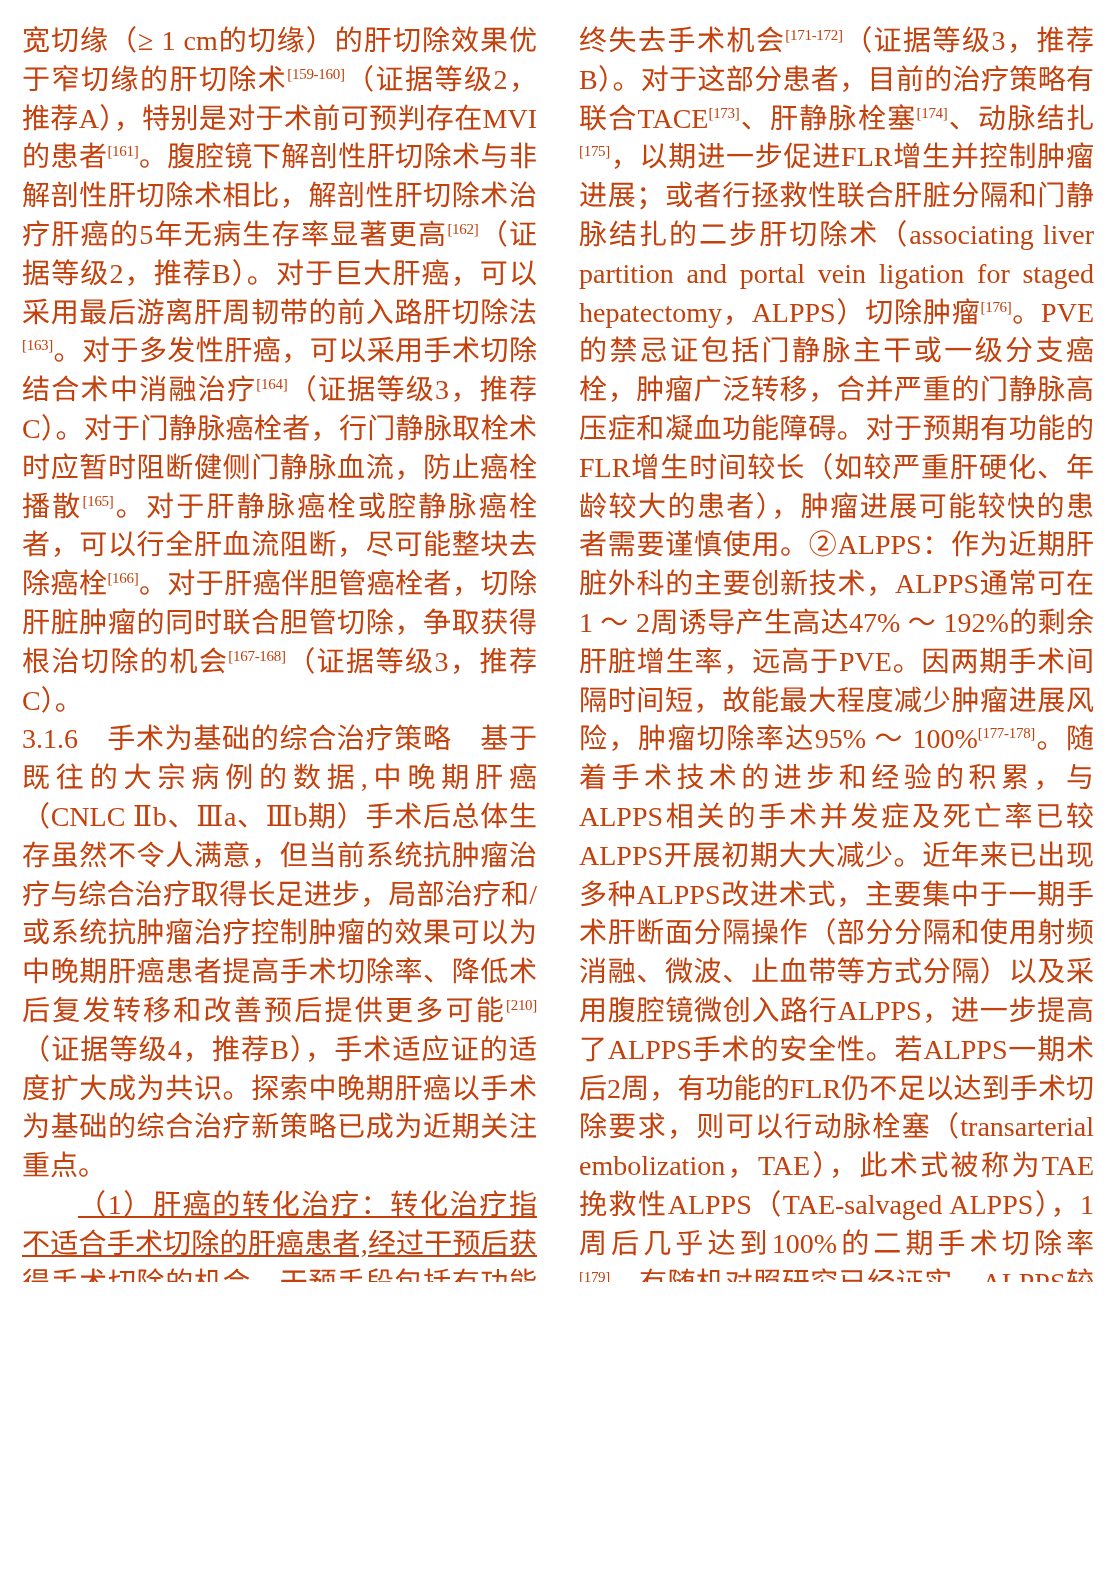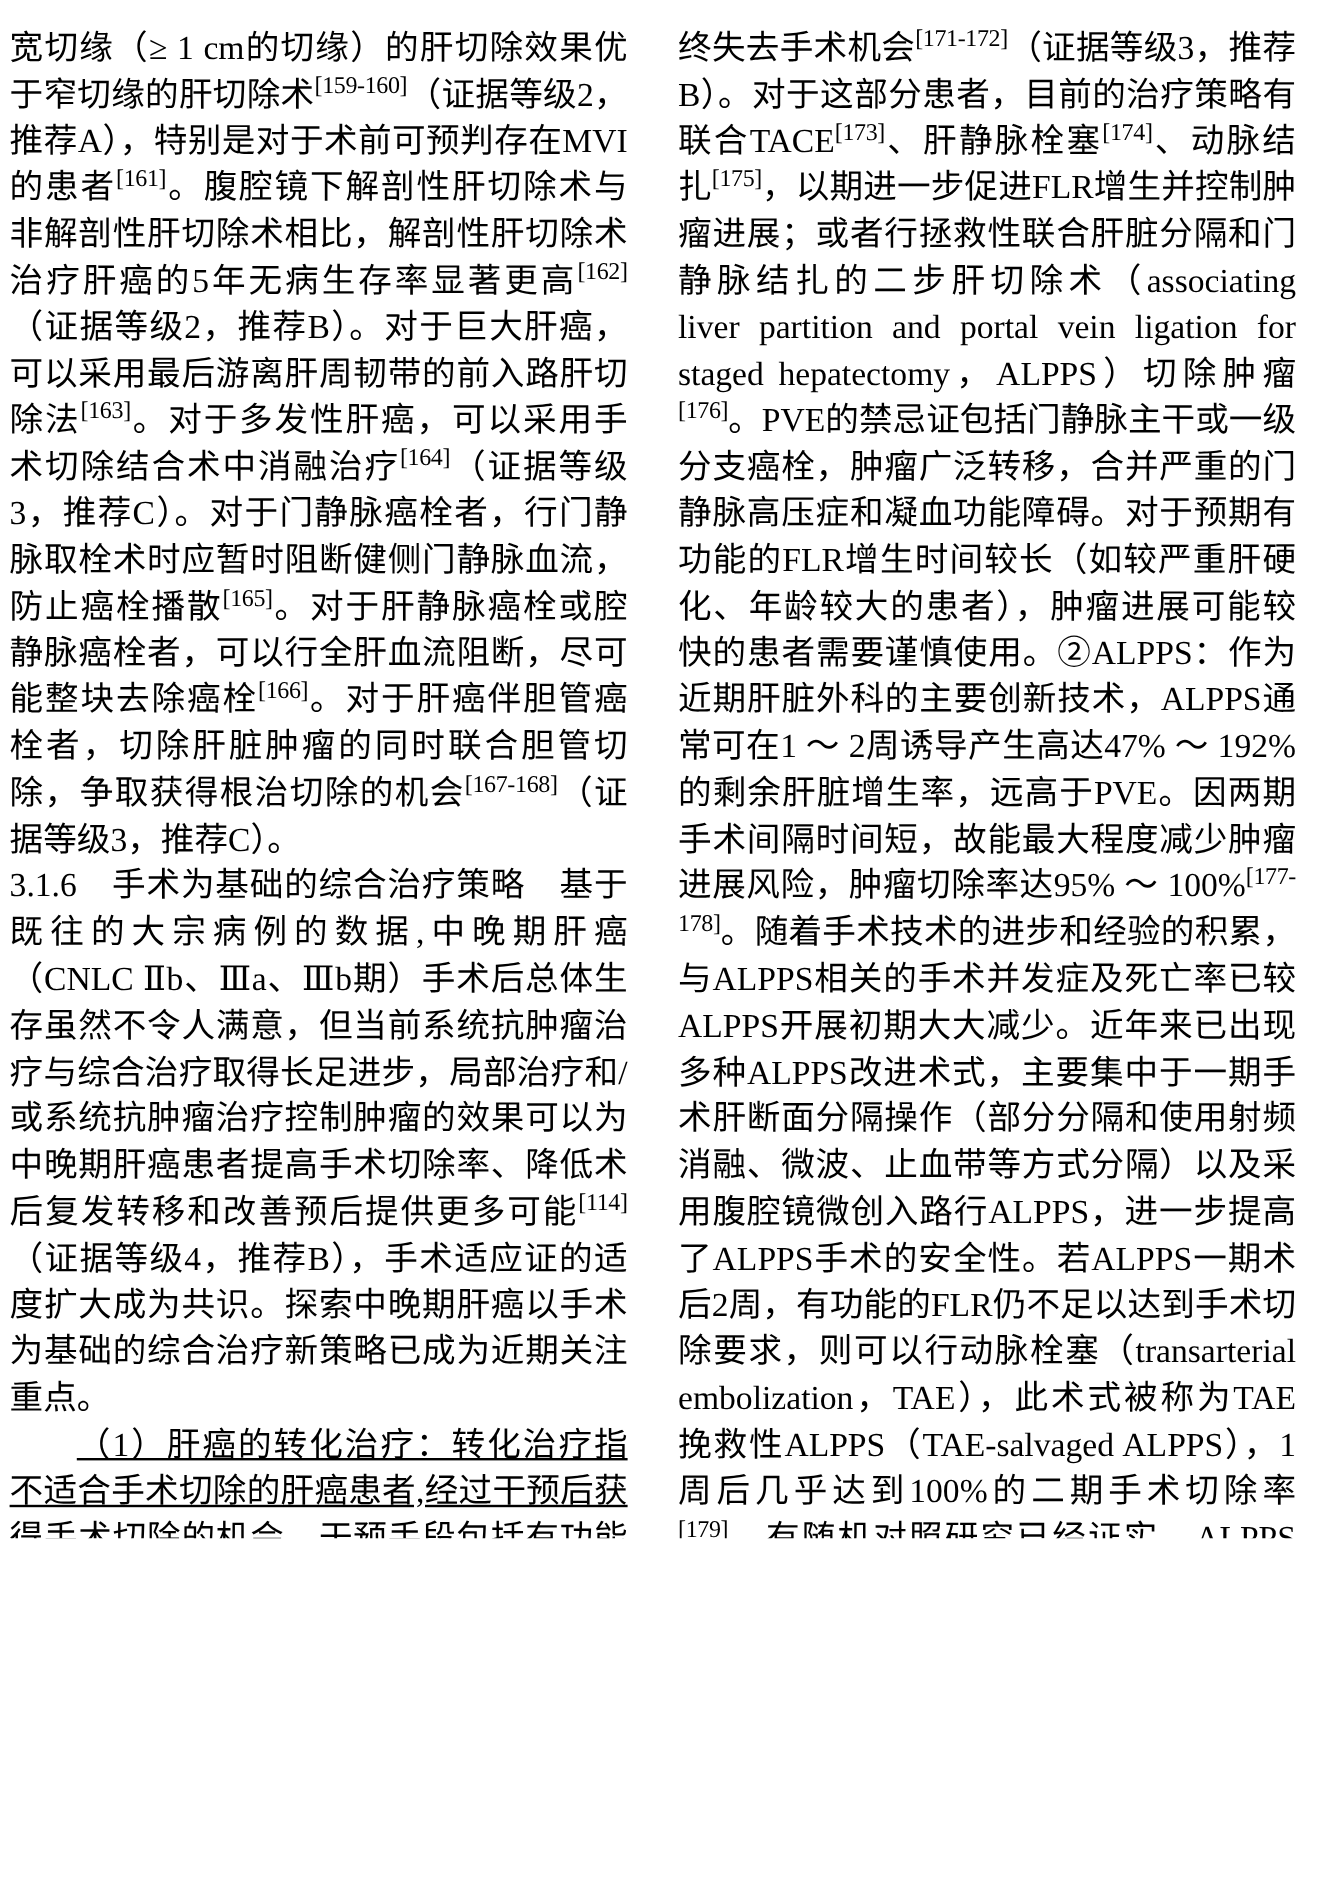--- a/index.html
+++ b/index.html
@@ -6,56 +6,56 @@
     margin: 0;
     padding: 0;
     background: #ffffff;
   }
   .page {
     position: relative;
     width: 1108px;
     height: 1282px;
     background: #ffffff;
     box-sizing: border-box;
-    padding: 22px 18px 0 8px;
+    padding: 22px 18px 0 22px;
     display: flex;
     gap: 42px;
     overflow: hidden;
-    color: #000000;
+    color: #c2410c;
     font-family: "Liberation Serif", "DejaVu Serif", serif;
   }
   .col {
     width: 515px;
     flex: 0 0 515px;
   }
   .col p {
     margin: 0;
     font-size: 28px;
     line-height: 38.8px;
     text-align: justify;
     text-justify: inter-ideograph;
     word-break: break-word;
   }
   .col p.indent {
     text-indent: 2em;
     text-decoration: underline;
   }
   .col sup {
-    font-size: 20px;
+    font-size: 15px;
     line-height: 0;
     vertical-align: super;
     letter-spacing: -0.3px;
   }
 </style>
 </head>
 <body>
 
 <div class="page">
   <div class="col">
       <p>宽切缘（≥ 1 cm的切缘）的肝切除效果优于窄切缘的肝切除术<sup>[159-160]</sup>（证据等级2，推荐A），特别是对于术前可预判存在MVI的患者<sup>[161]</sup>。腹腔镜下解剖性肝切除术与非解剖性肝切除术相比，解剖性肝切除术治疗肝癌的5年无病生存率显著更高<sup>[162]</sup>（证据等级2，推荐B）。对于巨大肝癌，可以采用最后游离肝周韧带的前入路肝切除法<sup>[163]</sup>。对于多发性肝癌，可以采用手术切除结合术中消融治疗<sup>[164]</sup>（证据等级3，推荐C）。对于门静脉癌栓者，行门静脉取栓术时应暂时阻断健侧门静脉血流，防止癌栓播散<sup>[165]</sup>。对于肝静脉癌栓或腔静脉癌栓者，可以行全肝血流阻断，尽可能整块去除癌栓<sup>[166]</sup>。对于肝癌伴胆管癌栓者，切除肝脏肿瘤的同时联合胆管切除，争取获得根治切除的机会<sup>[167-168]</sup>（证据等级3，推荐C）。</p>
-      <p>3.1.6　手术为基础的综合治疗策略　基于既往的大宗病例的数据,中晚期肝癌（CNLC Ⅱb、Ⅲa、Ⅲb期）手术后总体生存虽然不令人满意，但当前系统抗肿瘤治疗与综合治疗取得长足进步，局部治疗和/或系统抗肿瘤治疗控制肿瘤的效果可以为中晚期肝癌患者提高手术切除率、降低术后复发转移和改善预后提供更多可能<sup>[114]</sup>（证据等级4，推荐B），手术适应证的适度扩大成为共识。探索中晚期肝癌以手术为基础的综合治疗新策略已成为近期关注重点。</p>
+      <p>3.1.6　手术为基础的综合治疗策略　基于既往的大宗病例的数据,中晚期肝癌（CNLC Ⅱb、Ⅲa、Ⅲb期）手术后总体生存虽然不令人满意，但当前系统抗肿瘤治疗与综合治疗取得长足进步，局部治疗和/或系统抗肿瘤治疗控制肿瘤的效果可以为中晚期肝癌患者提高手术切除率、降低术后复发转移和改善预后提供更多可能<sup>[210]</sup>（证据等级4，推荐B），手术适应证的适度扩大成为共识。探索中晚期肝癌以手术为基础的综合治疗新策略已成为近期关注重点。</p>
       <p class="indent">（1）肝癌的转化治疗：转化治疗指不适合手术切除的肝癌患者,经过干预后获得手术切除的机会，干预手段包括有功能的FLR转化、肿瘤学转化等。手术切除是转化成功后患者获得长期生存的重要手段，但仍需随机对照研究的证据支持（证据等级4，推荐C）。</p>
       <p class="indent">1）肝癌转化治疗中有功能的FLR转化：FLR不足是肝癌外科学无法手术切除的重要原因。对于这类患者，转化治疗的目标就是由FLR不足转变为有功能的FLR足够。①门静脉栓塞术（portal vein embolization，PVE）:经门静脉栓塞肿瘤所在的半肝，使剩余肝脏代偿性增生后再切除肿瘤，若合理选择肝癌患者，其转化成功率可为60% ～ 80%，并发症发生率10% ～ 20%。PVE术后剩余肝脏增生耗时相对较长（通常需4 ～ 6周），约有20%以上的患者因等待增生期间肿瘤进展或FLR增生不足而最</p>
     </div>
   <div class="col">
       <p>终失去手术机会<sup>[171-172]</sup>（证据等级3，推荐B）。对于这部分患者，目前的治疗策略有联合TACE<sup>[173]</sup>、肝静脉栓塞<sup>[174]</sup>、动脉结扎<sup>[175]</sup>，以期进一步促进FLR增生并控制肿瘤进展；或者行拯救性联合肝脏分隔和门静脉结扎的二步肝切除术（associating liver partition and portal vein ligation for staged hepatectomy，ALPPS）切除肿瘤<sup>[176]</sup>。PVE的禁忌证包括门静脉主干或一级分支癌栓，肿瘤广泛转移，合并严重的门静脉高压症和凝血功能障碍。对于预期有功能的FLR增生时间较长（如较严重肝硬化、年龄较大的患者），肿瘤进展可能较快的患者需要谨慎使用。②ALPPS：作为近期肝脏外科的主要创新技术，ALPPS通常可在1 ～ 2周诱导产生高达47% ～ 192%的剩余肝脏增生率，远高于PVE。因两期手术间隔时间短，故能最大程度减少肿瘤进展风险，肿瘤切除率达95% ～ 100%<sup>[177-178]</sup>。随着手术技术的进步和经验的积累，与ALPPS相关的手术并发症及死亡率已较ALPPS开展初期大大减少。近年来已出现多种ALPPS改进术式，主要集中于一期手术肝断面分隔操作（部分分隔和使用射频消融、微波、止血带等方式分隔）以及采用腹腔镜微创入路行ALPPS，进一步提高了ALPPS手术的安全性。若ALPPS一期术后2周，有功能的FLR仍不足以达到手术切除要求，则可以行动脉栓塞（transarterial embolization，TAE），此术式被称为TAE挽救性ALPPS（TAE-salvaged ALPPS），1周后几乎达到100%的二期手术切除率<sup>[179]</sup>。有随机对照研究已经证实，ALPPS较PVE在快速诱导FLR增生的能力方面具有显著优势<sup>[180]</sup>（证据等级2，推荐A）。ALPPS一般应限定于以下患者：年龄&lt; 65岁、肝功能正常（Child-Pugh A级，ICG-R15 &lt; 20%）、FLR不足（正常肝脏者，FLR/SLV &lt; 30%；伴有慢性肝病和肝损伤者，FLR/SLV &lt; 40%）、一般状态良好、手术耐受力良好、无严重肝硬化、无严重脂肪肝、无严重门静脉高压症者。</p>
     </div>
 </div>
 
 </body></html>

